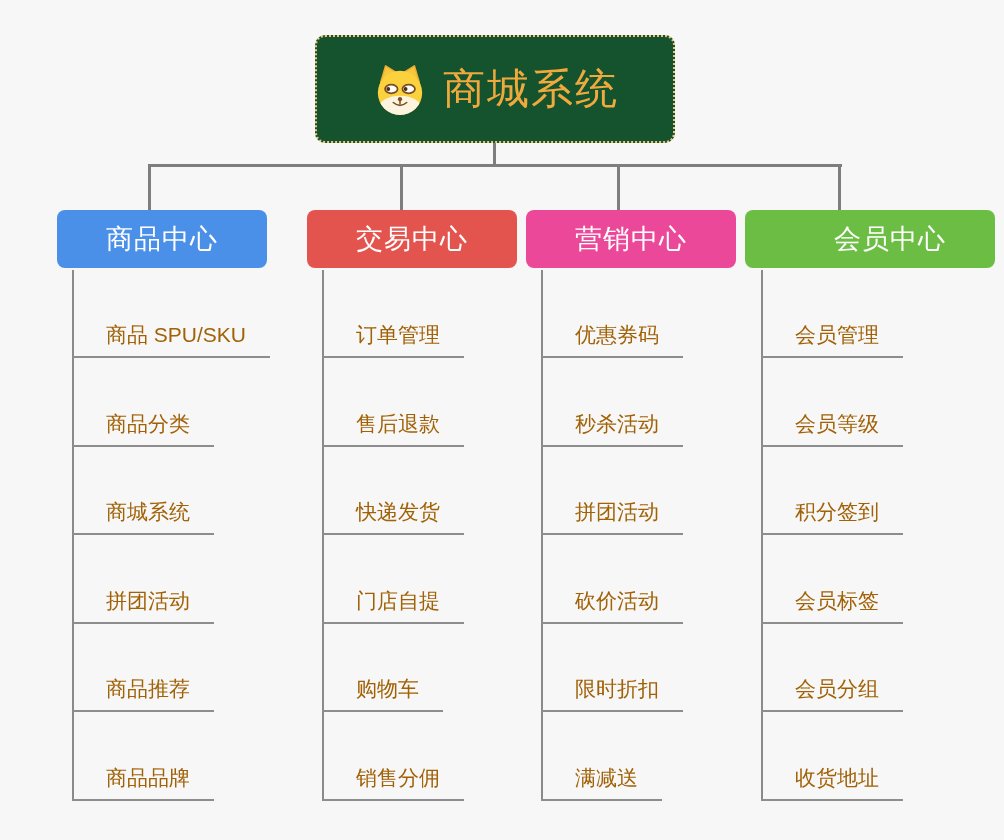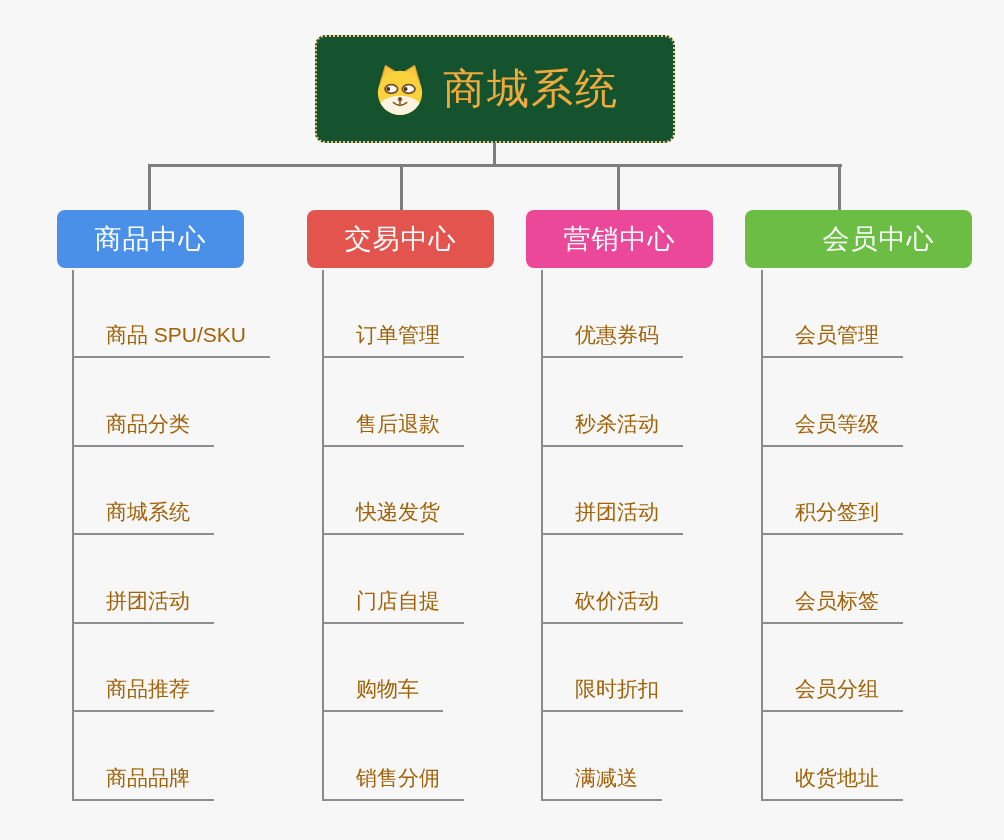--- a/index.html
+++ b/index.html
@@ -35,21 +35,21 @@
   .line{position:absolute;background:#7e7e7e;}
   .root-drop {left:493px;top:141px;width:3px;height:25px;}
   .bus       {left:149px;top:164px;width:693px;height:3px;}
   .drop-0{left:148px;top:164px;width:3px;height:47px;}
   .drop-1{left:400px;top:164px;width:3px;height:47px;}
   .drop-2{left:617px;top:164px;width:3px;height:47px;}
   .drop-3{left:838px;top:164px;width:3px;height:47px;}
   
   .branch-box{
     position:absolute;top:210px;
-    width:187px;height:58px;
+    width:210px;height:58px;
     border-radius:8px;
     display:flex;align-items:center;justify-content:center;
     color:#ffffff;font-size:27px;letter-spacing:1px;
     white-space:nowrap;
   }
   .bpos-0{left:57px;}
   .bpos-1{left:307px;}
   .bpos-2{left:526px;}
   .bpos-3{left:745px;}
   

